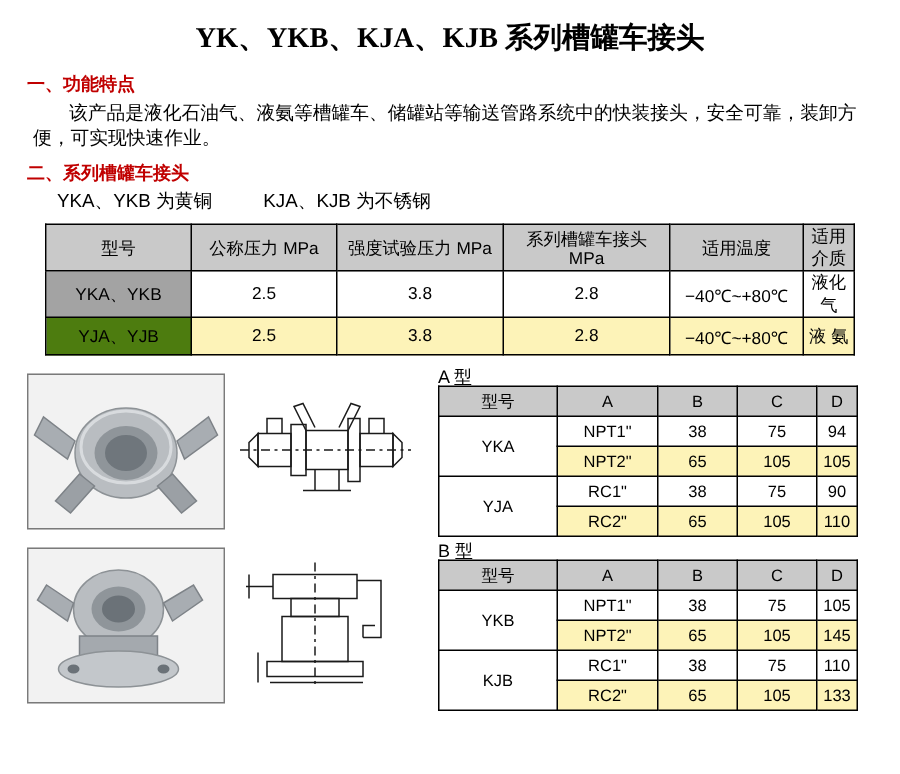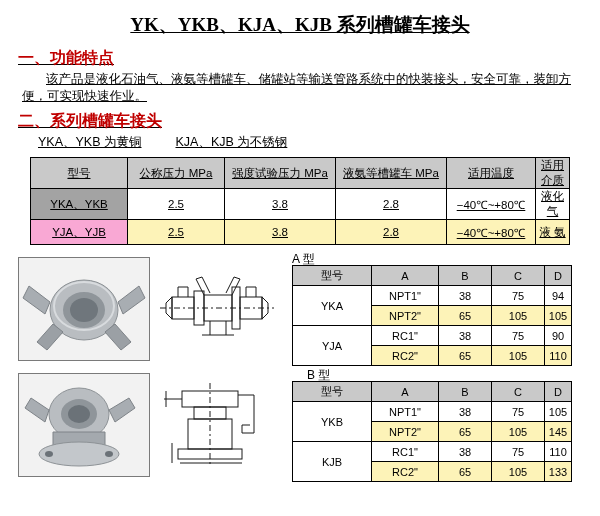--- a/index.html
+++ b/index.html
@@ -12,35 +12,34 @@
     background: #ffffff;
     font-family: "Liberation Serif", serif;
     color: #000000;
     overflow: hidden;
     position: relative;
   }
   .page {
     position: relative;
     width: 600px;
     height: 516px;
-    text-decoration: underline;
   }
   .title {
     text-align: center;
     font-size: 19px;
     font-weight: bold;
     font-family: "Liberation Serif", serif;
     letter-spacing: 0px;
     padding-top: 12px;
     padding-bottom: 4px;
   }
   .section-head {
     color: #c00000;
     font-weight: bold;
-    font-size: 16px;
+    font-size: 12px;
     padding-left: 18px;
     margin-top: 6px;
     font-family: "Liberation Sans", sans-serif;
   }
   .para {
     font-size: 12.5px;
     line-height: 17px;
     padding: 2px 22px 0 22px;
     text-indent: 24px;
     font-family: "Liberation Sans", sans-serif;
@@ -72,21 +71,21 @@
     background: #c9c9c9;
     font-weight: normal;
   }
   table.spec tbody td:first-child {
     background: #a3a3a3;
   }
   table.spec tbody tr:nth-child(2) td {
     background: #fdf3b8;
   }
   table.spec tbody tr:nth-child(2) td:first-child {
-    background: #f9a8d4;
+    background: #4d7c0f;
   }
   .dim-head {
     padding-left: 18px;
     margin-top: 8px;
   }
   .lower {
     position: relative;
     margin-top: 6px;
     height: 245px;
   }
@@ -104,21 +103,21 @@
     overflow: hidden;
   }
   .draw-a { left: 158px; top: 6px; width: 118px; height: 102px; }
   .draw-b { left: 158px; top: 122px; width: 118px; height: 102px; }
   .type-label {
     position: absolute;
     font-size: 12px;
     font-family: "Liberation Sans", sans-serif;
   }
   .lab-a { left: 292px; top: 0px; }
-  .lab-b { left: 292px; top: 116px; margin-left: 15px; }
+  .lab-b { left: 292px; top: 116px; }
   table.dim {
     border-collapse: collapse;
     font-size: 11px;
     width: 280px;
     font-family: "Liberation Sans", sans-serif;
   }
   table.dim td {
     border: 1px solid #000000;
     text-align: center;
     height: 19px;
@@ -151,21 +150,21 @@
     <span>YKA、YKB 为黄铜</span><span class="gap"></span><span>KJA、KJB 为不锈钢</span>
   </div>
 
 
   <table class="spec">
     <thead>
       <tr>
         <td style="width:92px">型号</td>
         <td style="width:92px">公称压力 MPa</td>
         <td style="width:106px">强度试验压力 MPa</td>
-        <td style="width:106px">液氨等槽罐车 MPa</td>
+        <td style="width:106px">系列槽罐车接头 MPa</td>
         <td style="width:84px">适用温度</td>
         <td>适用介质</td>
       </tr>
     </thead>
     <tbody>
       <tr>
         <td>YKA、YKB</td>
         <td>2.5</td>
         <td>3.8</td>
         <td>2.8</td>

